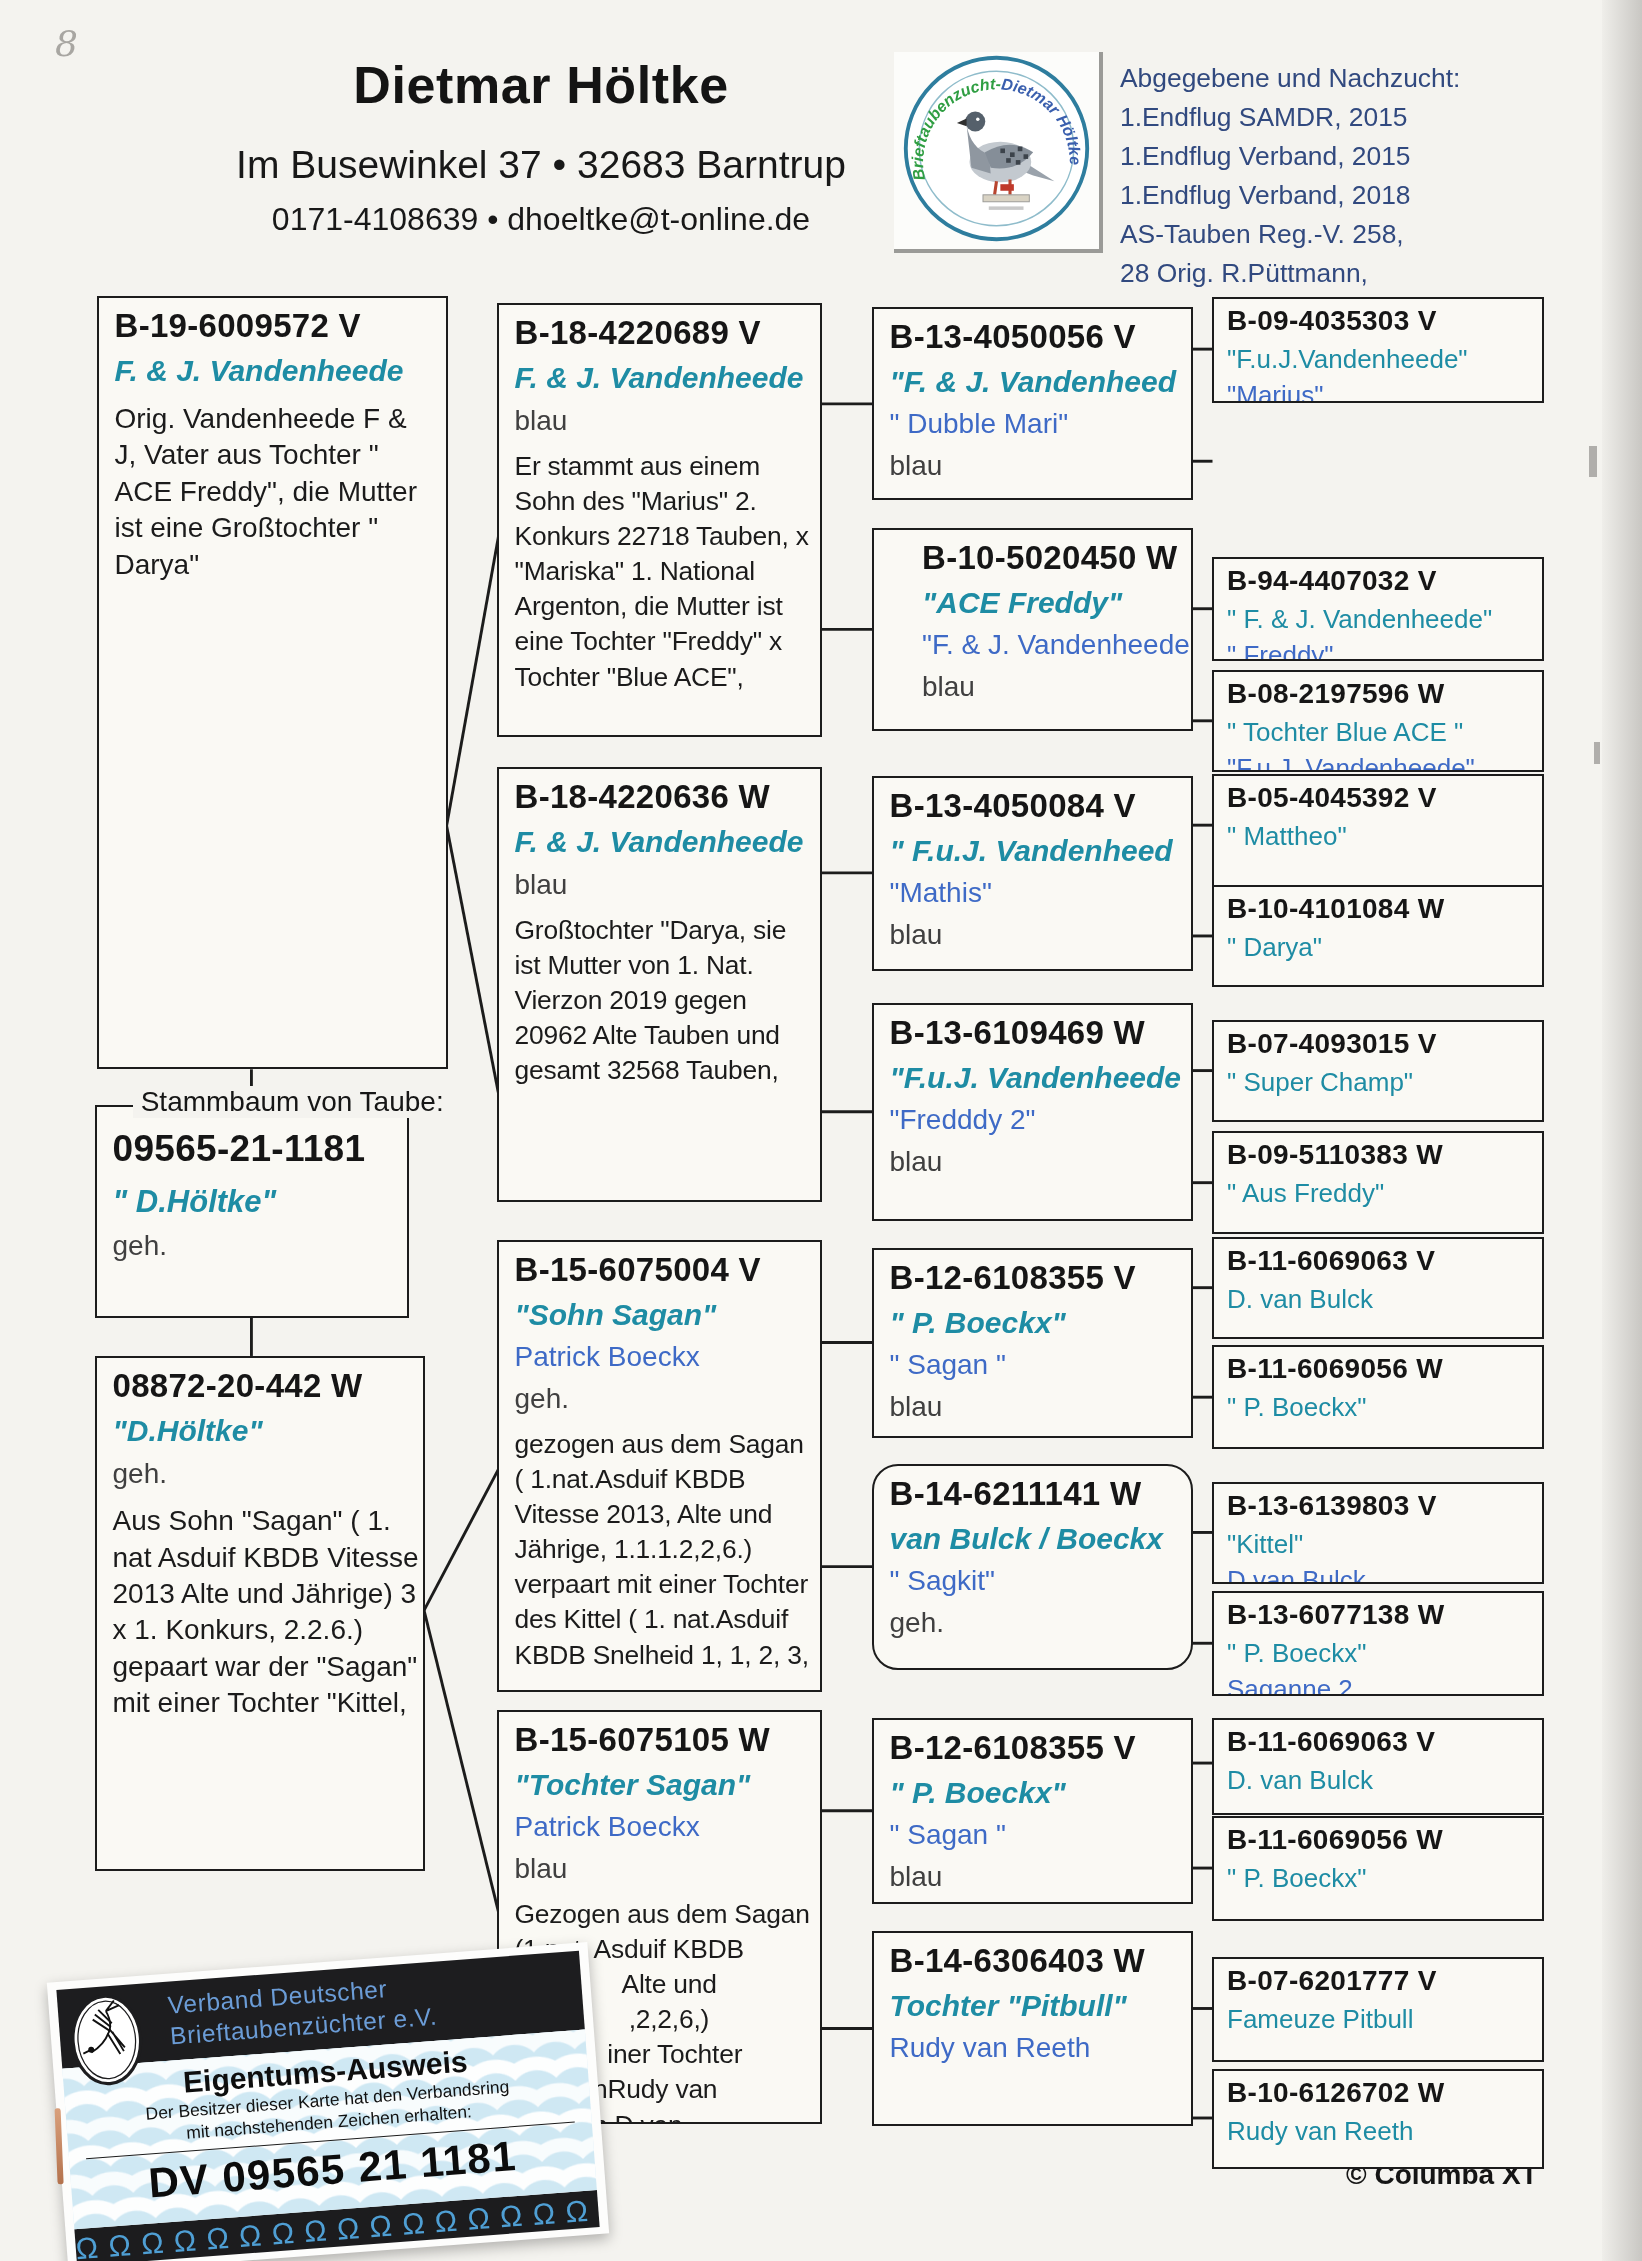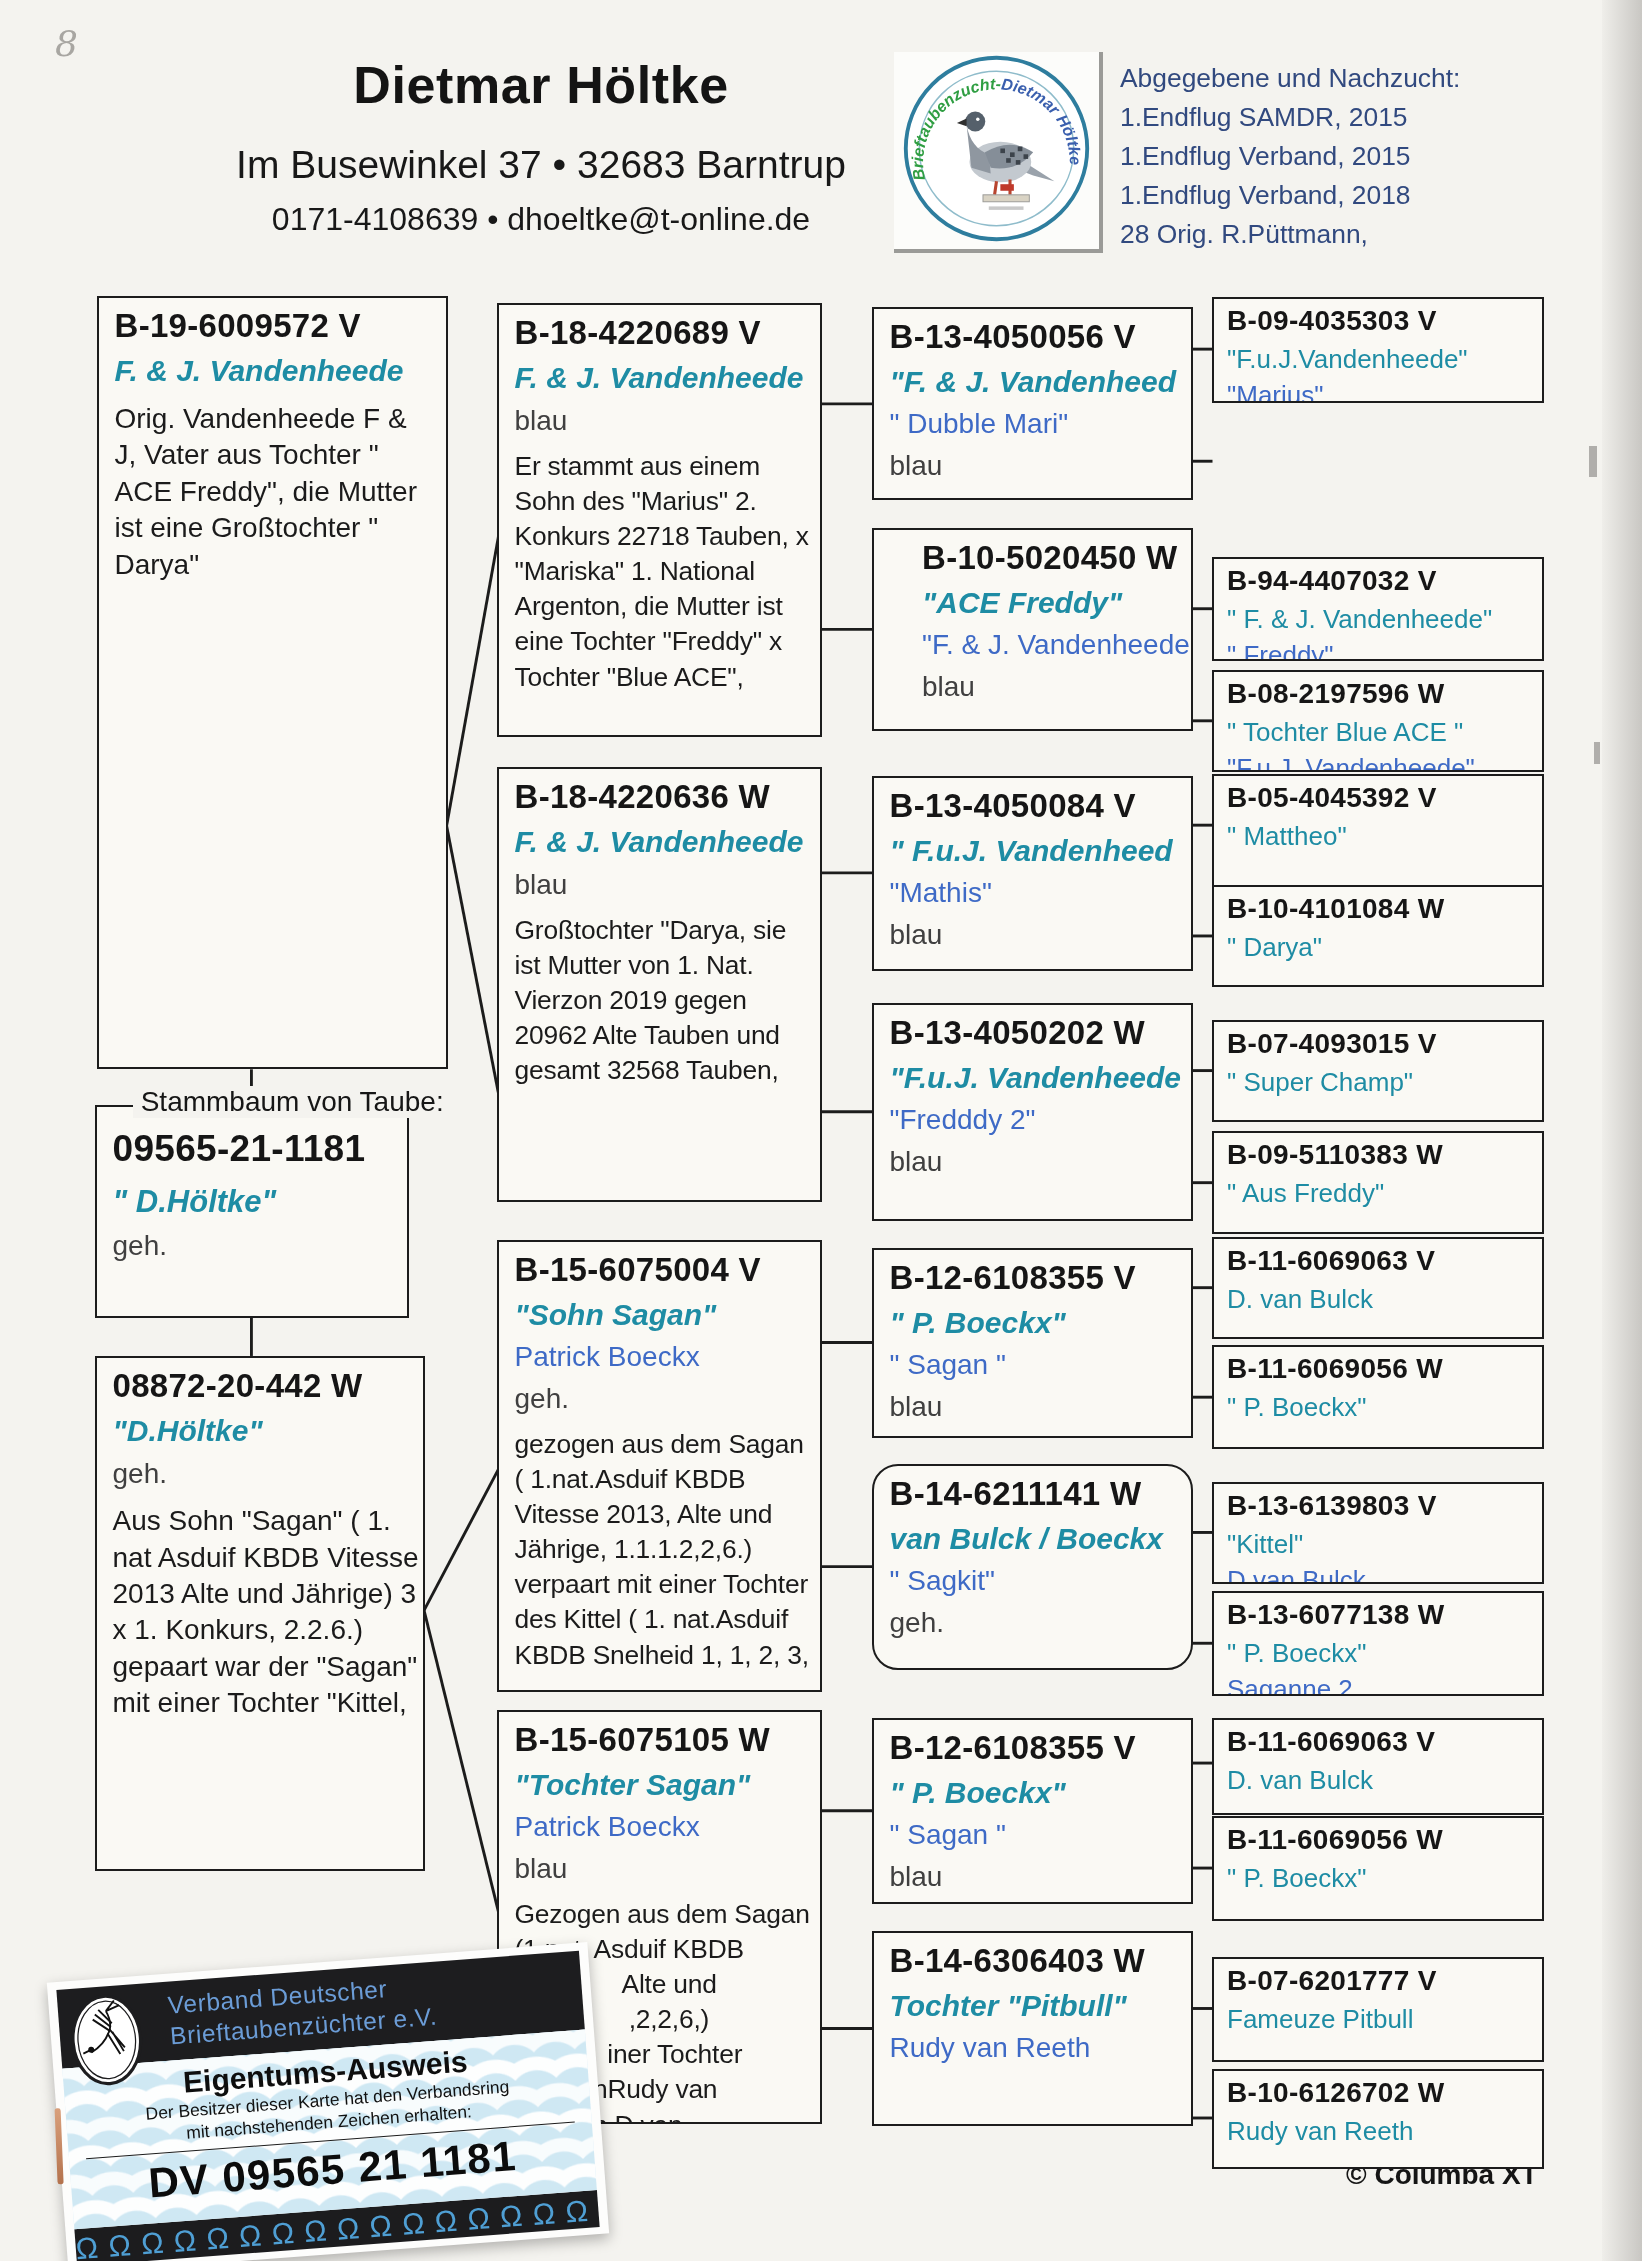--- a/index.html
+++ b/index.html
@@ -159,20 +159,21 @@
         <rect x="46" y="80" width="18" height="1.8" fill="#c9c9c9"></rect>
       </g>
     </svg>
   </div>
 
   <div class="ach">
     <div>Abgegebene und  Nachzucht:</div>
     <div>1.Endflug SAMDR, 2015</div>
     <div>1.Endflug Verband, 2015</div>
     <div>1.Endflug Verband, 2018</div>
+    <div>AS-Tauben Reg.-V. 258,</div>
     <div>28 Orig. R.Püttmann,</div>
   </div>
 
   <div class="box" style="left:97px;top:296px;width:351px;height:773px;">
     <div class="ring">B-19-6009572 V</div>
     <div class="name">F. &amp; J. Vandenheede</div>
     <div class="note">Orig. Vandenheede F &amp;
 J, Vater aus Tochter "
 ACE Freddy", die Mutter
 ist eine Großtochter "
@@ -259,21 +260,21 @@
     <div class="name2">"F. &amp; J. Vandenheede</div>
     <div class="colorword">blau</div>
   </div>
   <div class="box" style="left:872px;top:776px;width:321px;height:195px;">
     <div class="ring">B-13-4050084 V</div>
     <div class="name">" F.u.J. Vandenheed</div>
     <div class="name2">"Mathis"</div>
     <div class="colorword">blau</div>
   </div>
   <div class="box" style="left:872px;top:1003px;width:321px;height:218px;">
-    <div class="ring">B-13-4050202 W</div>
+    <div class="ring">B-13-6109469 W</div>
     <div class="name">"F.u.J. Vandenheede</div>
     <div class="name2">"Fredddy 2"</div>
     <div class="colorword">blau</div>
   </div>
   <div class="box" style="left:872px;top:1248px;width:321px;height:190px;">
     <div class="ring">B-12-6108355 V</div>
     <div class="name">" P. Boeckx"</div>
     <div class="name2">" Sagan "</div>
     <div class="colorword">blau</div>
   </div>

